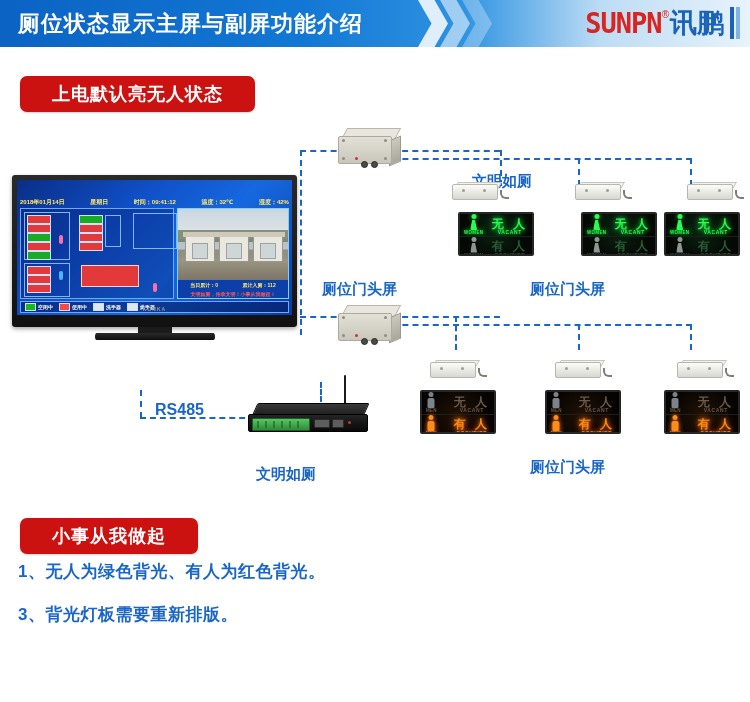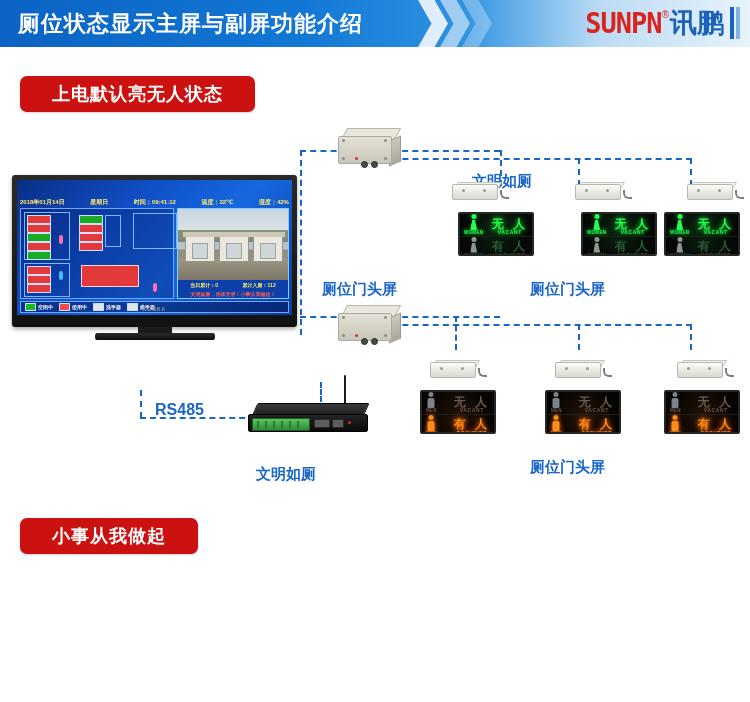--- a/index.html
+++ b/index.html
@@ -642,13 +642,15 @@
     <div class="term-port" style="left:66px;width:14px;"></div>
     <div class="term-port" style="left:84px;width:10px;"></div>
     <div class="term-dot" style="left:100px;"></div>
   </div>
 
 </div>
 
 <div class="pill" id="pill-usage">小事从我做起</div>
 
 <div class="notes">
+  <p class="note">1、无人为绿色背光、有人为红色背光。</p>
+  <p class="note">3、背光灯板需要重新排版。</p>
 </div>
 
 </body></html>

